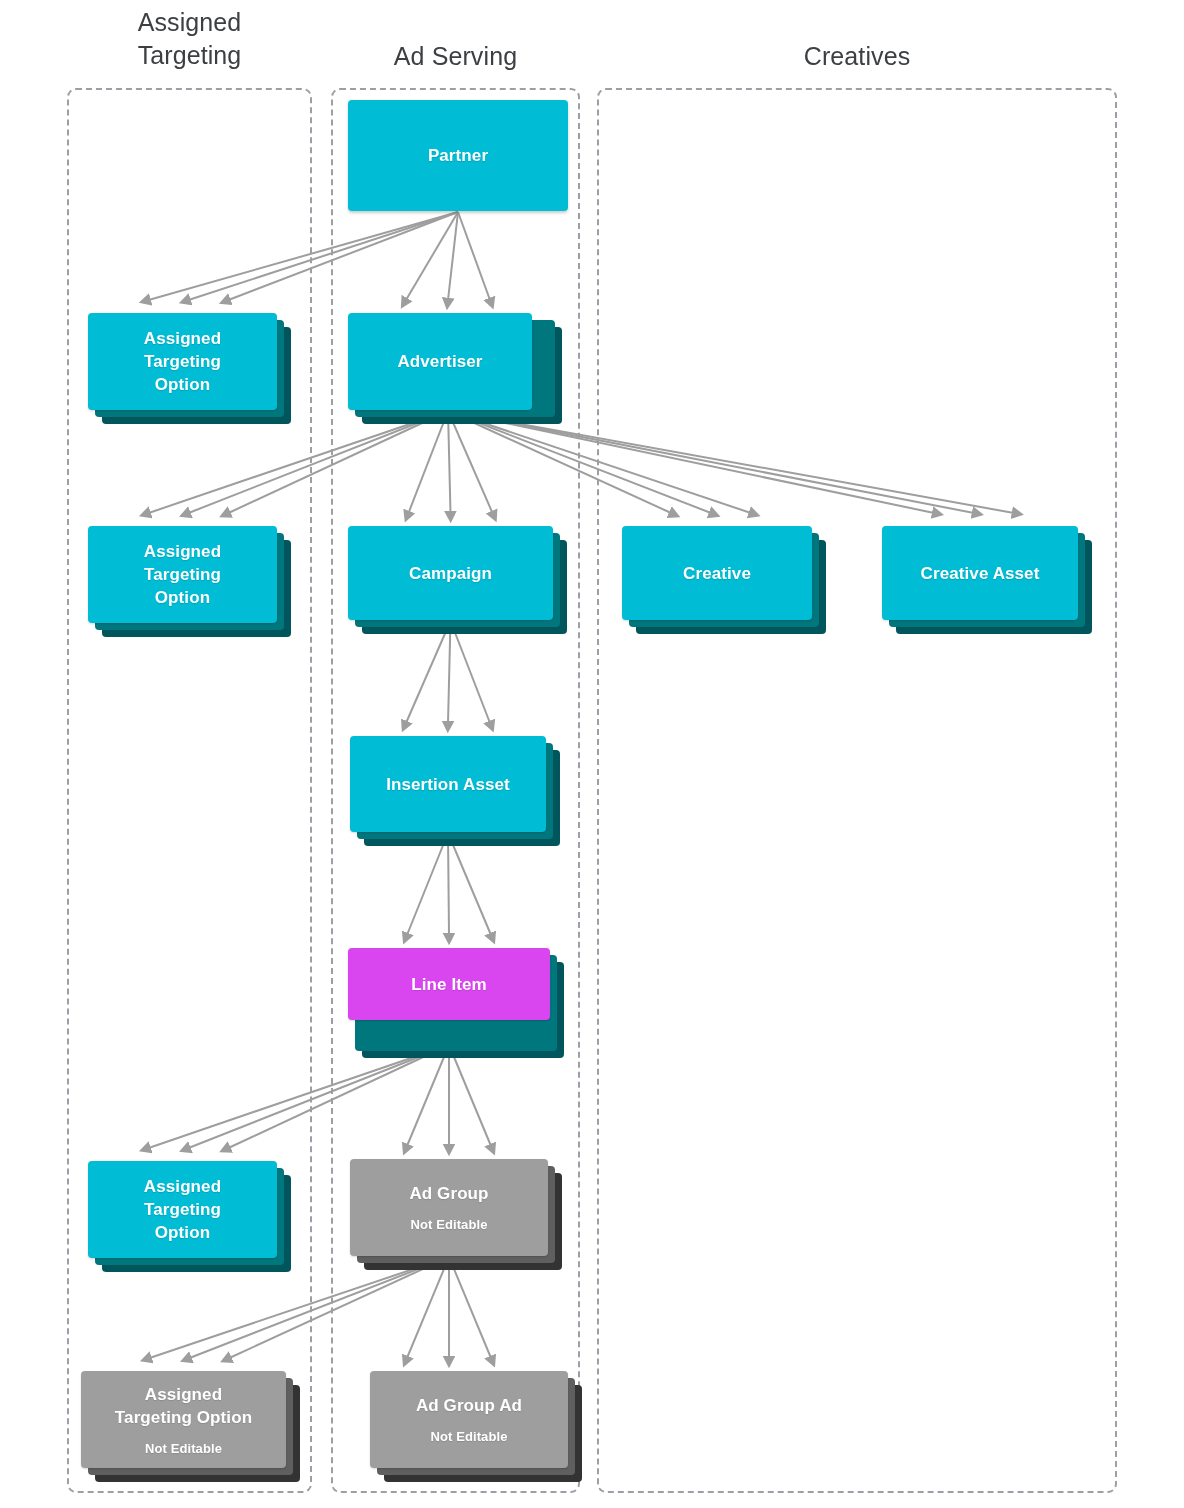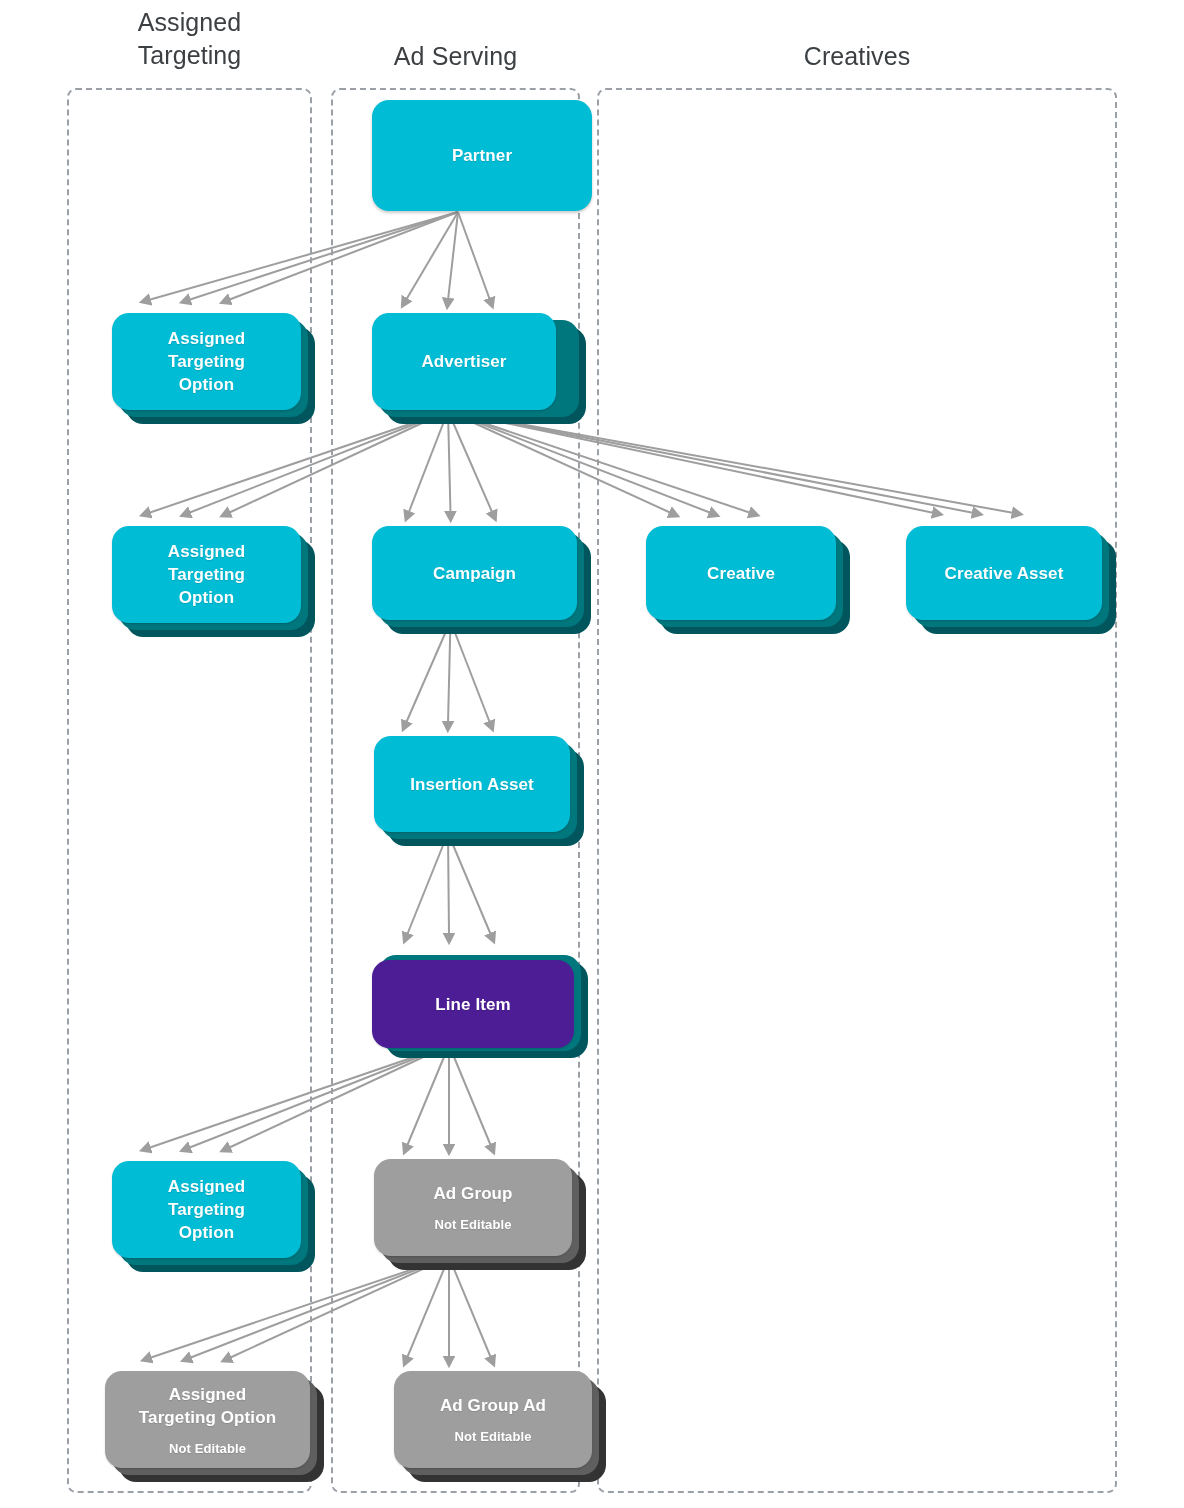--- a/index.html
+++ b/index.html
@@ -51,22 +51,21 @@
   }
 
   
   .node {
     position: absolute;
     box-sizing: border-box;
   }
   .card {
     position: absolute;
     box-sizing: border-box;
-    border-radius: 17px;
-    margin-left: 24px;
+    border-radius: 4px;
   }
   .card.back2 { z-index: 1; }
   .card.back1 { z-index: 2; }
   .card.front {
     z-index: 3;
     display: flex;
     flex-direction: column;
     align-items: center;
     justify-content: center;
     box-shadow: 0 1px 2px rgba(0,0,0,0.16);
@@ -210,21 +209,21 @@
       <div class="node stacked" style="left: 350px; top: 736px; width: 210px; height: 110px;">
         <div class="card back2" style="left: 14px; top: 14px; width: 196px; height: 96px; background: rgb(0, 86, 92);"></div>
         <div class="card back1" style="left: 7px; top: 7px; width: 196px; height: 96px; background: rgb(0, 118, 125);"></div>
         <div class="card front" style="left: 0px; top: 0px; width: 196px; height: 96px; background: rgb(0, 188, 212);">
           <div class="card-title">Insertion Asset</div>
         </div>
       </div>
       <div class="node stacked" style="left: 348px; top: 948px; width: 216px; height: 110px;">
         <div class="card back2" style="left: 14px; top: 14px; width: 202px; height: 96px; background: rgb(0, 86, 92);"></div>
         <div class="card back1" style="left: 7px; top: 7px; width: 202px; height: 96px; background: rgb(0, 118, 125);"></div>
-        <div class="card front" style="left: 0px; top: 12px; width: 202px; height: 88px; background: #4c1d95;">
+        <div class="card front" style="left: 0px; top: 0px; width: 202px; height: 72px; background: #d946ef;">
           <div class="card-title">Line Item</div>
         </div>
       </div>
       <div class="node stacked" style="left: 88px; top: 1161px; width: 203px; height: 111px;">
         <div class="card back2" style="left: 14px; top: 14px; width: 189px; height: 97px; background: rgb(0, 86, 92);"></div>
         <div class="card back1" style="left: 7px; top: 7px; width: 189px; height: 97px; background: rgb(0, 118, 125);"></div>
         <div class="card front" style="left: 0px; top: 0px; width: 189px; height: 97px; background: rgb(0, 188, 212);">
           <div class="card-title">Assigned
 Targeting
 Option</div>

